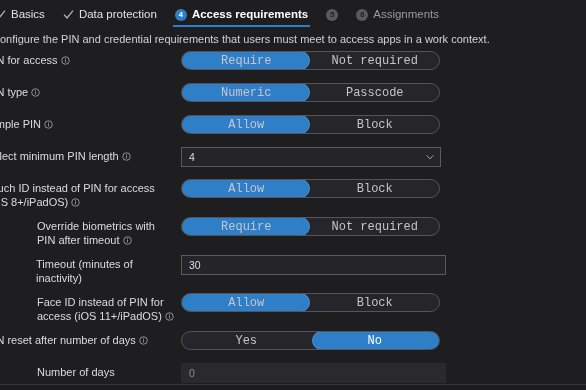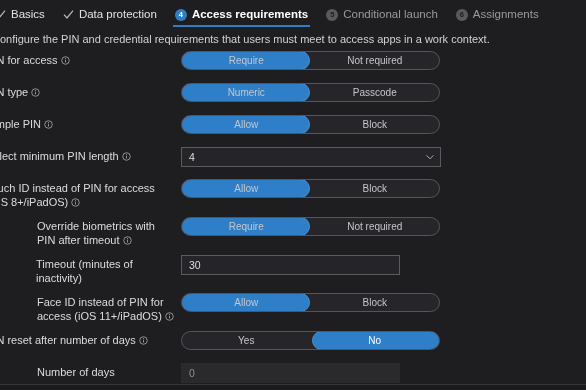--- a/index.html
+++ b/index.html
@@ -87,22 +87,22 @@
     border: 1px solid #54545a;
     border-radius: 10px;
     background: #25252a;
     display: flex; align-items: stretch;
     position: relative;
     overflow: hidden;
   }
   .toggle .opt {
     flex: 1 1 50%;
     display: flex; align-items: center; justify-content: center;
-    font-size: 10px; color: #c6c6ca;
-    position: relative; z-index: 2;
+    font-size: 12px; color: #c6c6ca;
+    position: relative; z-index: 2; font-family: Liberation Mono, monospace;
   }
   .toggle .pill {
     position: absolute; top: -1px; height: 19px;
     width: 50%;
     background: #2f7fc8;
     border: 1px solid #4a91d0;
     border-radius: 10px;
     z-index: 1;
   }
   .toggle.sel-left  .pill { left: -1px; }
@@ -117,21 +117,21 @@
     background: #252529;
     display: flex; align-items: center;
     padding: 0 5px 0 7px;
     font-size: 10.5px; color: #dedee2;
   }
   .select .val { flex: 1 1 auto; }
   .select .chev { width: 10px; height: 10px; opacity: .8; }
 
   
   .input {
-    width: 219px; height: 20px;
+    width: 265px; height: 20px;
     border: 1px solid #5a5a60;
     background: #252529;
     display: flex; align-items: center;
     padding: 0 7px;
     font-size: 10.5px; color: #dedee2;
   }
   .input.disabled {
     border-color: transparent;
     background: #2a2a2c;
     color: #8e8e92;
@@ -170,21 +170,20 @@
           </svg>
         </span>
         <span class="lbl">Data protection</span>
       </div>
       <div class="tab active">
         <span class="badge cur">4</span>
         <span class="lbl">Access requirements</span>
       </div>
       <div class="tab upcoming">
         <span class="badge">5</span>
-        <span class="lbl">Conditional launch</span>
       </div>
       <div class="tab upcoming">
         <span class="badge">6</span>
         <span class="lbl">Assignments</span>
       </div>
     </div>
 
   <div class="desc">Configure the PIN and credential requirements that users must meet to access apps in a work context.</div>
 
   <div class="form" id="form">

